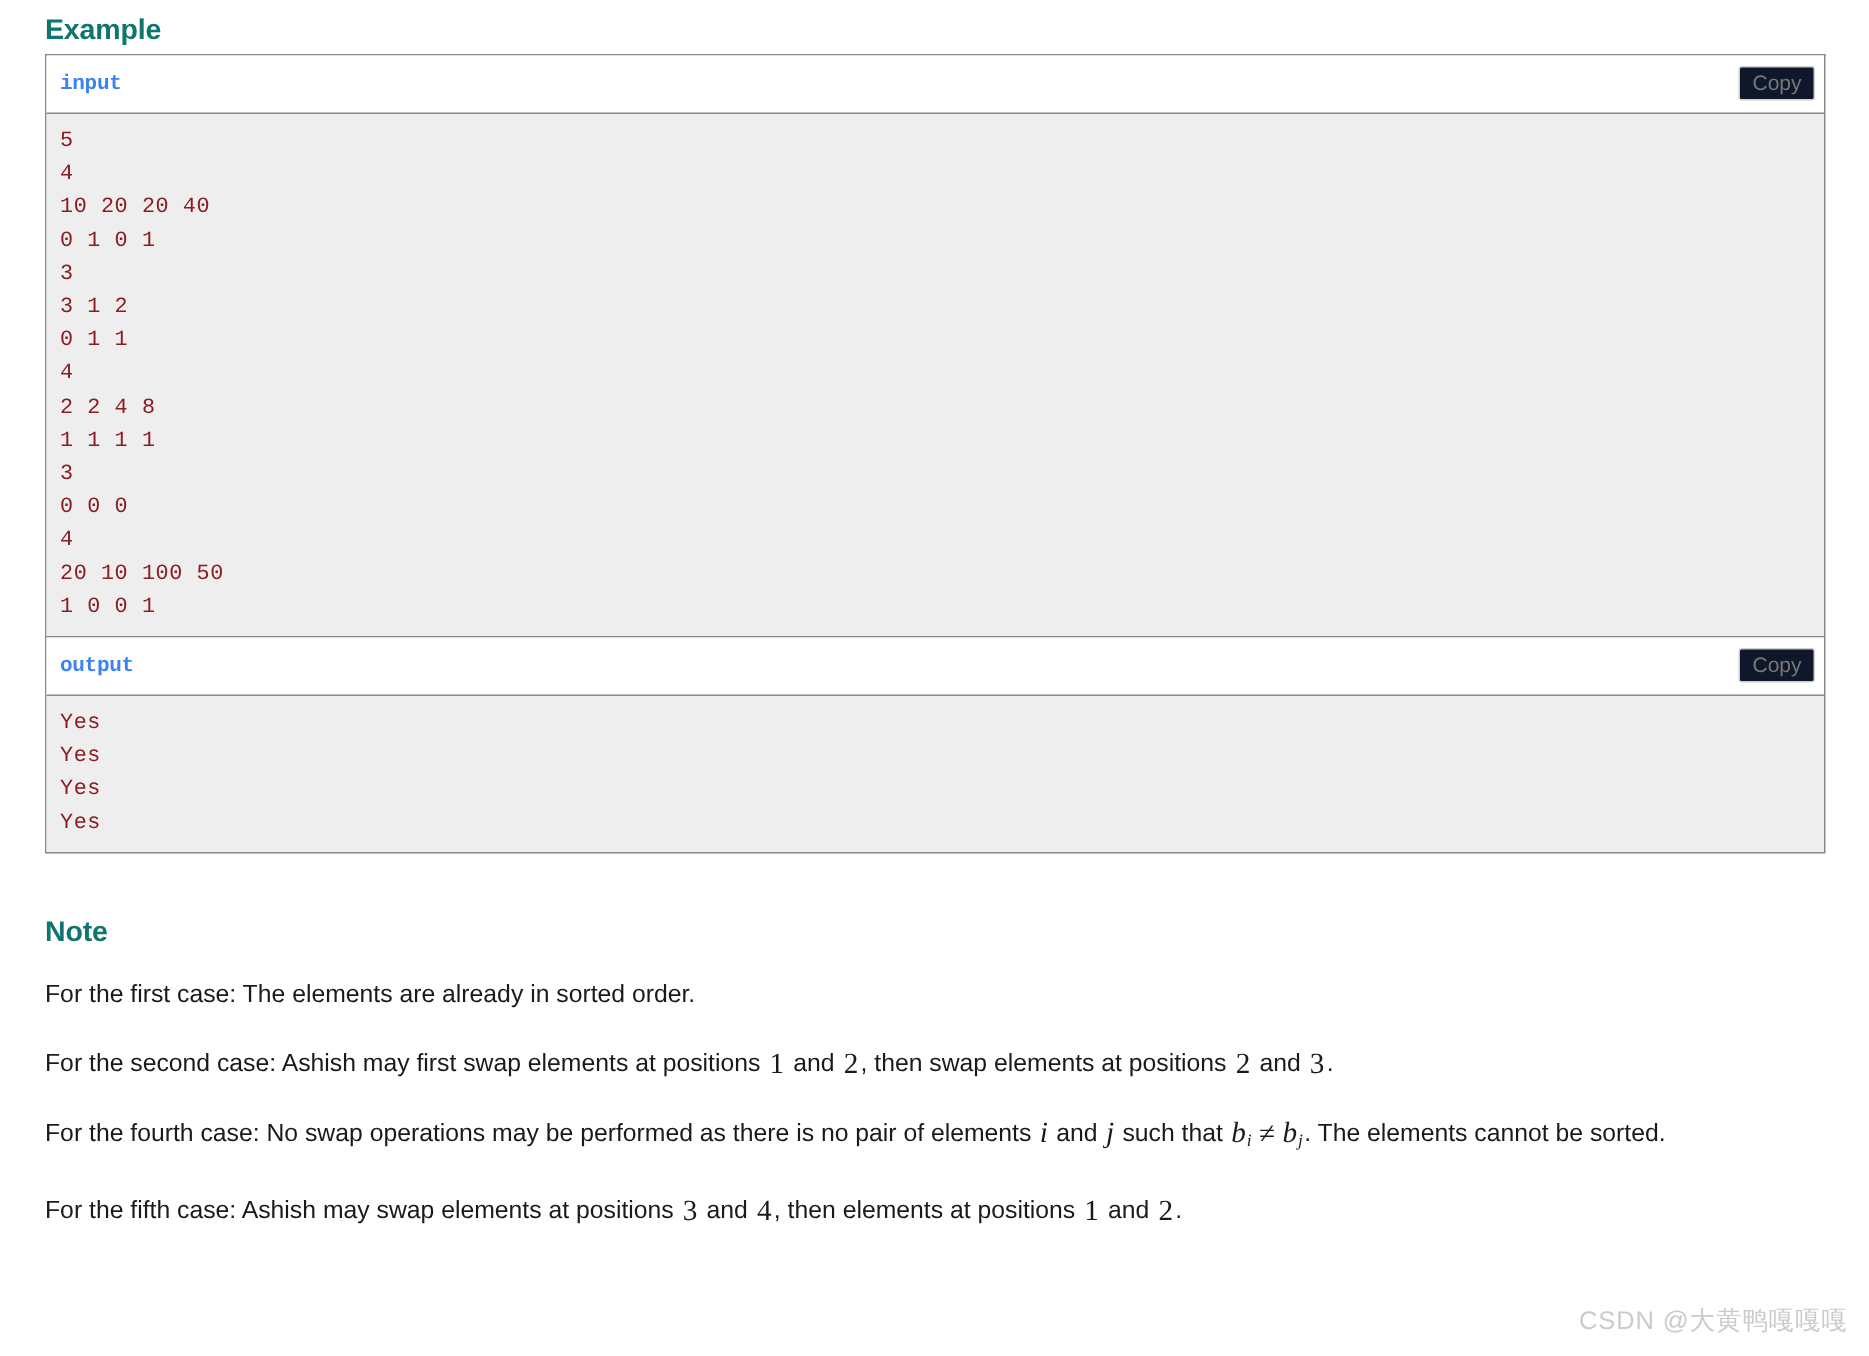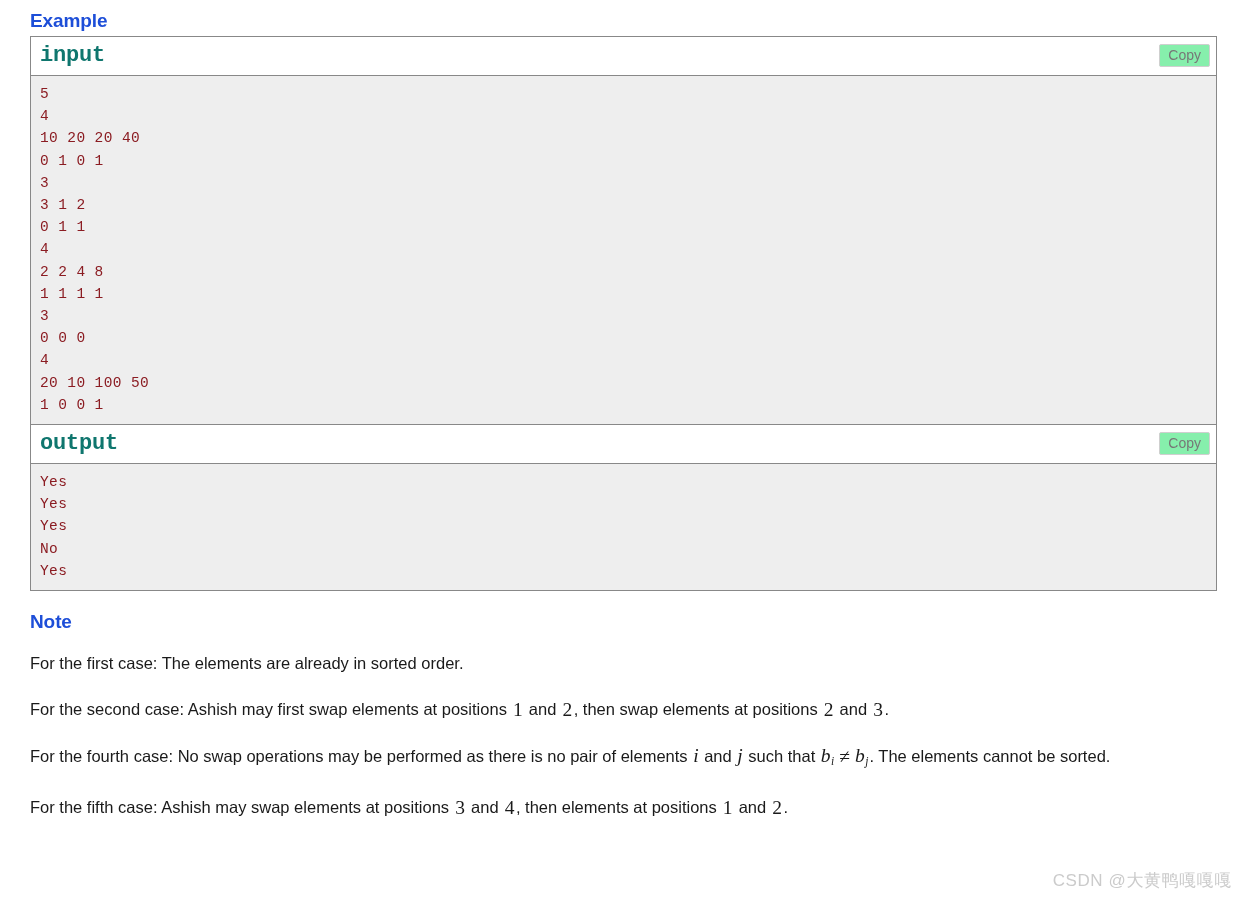--- a/index.html
+++ b/index.html
@@ -22,21 +22,21 @@
     width: 1246px;
     height: 904px;
     box-sizing: border-box;
   }
 
   
   .section-title {
     font-family: "Liberation Sans", sans-serif;
     font-size: 19px;
     font-weight: bold;
-    color: #1d4ed8;
+    color: #0f766e;
     margin: 0;
     padding: 0;
     line-height: 1.0;
     letter-spacing: -0.1px;
   }
 
   #example-title {
     position: absolute;
     left: 30px;
     top: 11px;
@@ -67,35 +67,35 @@
     background: #ffffff;
     box-sizing: border-box;
     border-bottom: 1px solid #888888;
   }
 
   .sample-head .title {
     position: absolute;
     left: 9px;
     top: 7px;
     font-family: "Liberation Mono", "DejaVu Sans Mono", monospace;
-    font-size: 22px;
+    font-size: 14px;
     font-weight: bold;
-    color: #0f766e;
+    color: #3b82f6;
     line-height: 24px;
     letter-spacing: -0.2px;
   }
 
   .copy-btn {
     position: absolute;
     right: 6px;
     top: 7px;
     font-family: "Liberation Sans", sans-serif;
     font-size: 14px;
     color: #777777;
-    background: #86efac;
+    background: #0f172a;
     border: 1px solid #cfcfcf;
     border-radius: 2px;
     padding: 2px 8px 3px 8px;
     line-height: 16px;
     cursor: pointer;
     user-select: none;
   }
 
   .sample-body {
     background: #eeeeee;
@@ -221,21 +221,20 @@
 
     <div class="sample-block last">
       <div class="sample-head">
         <span class="title">output</span>
         <button class="copy-btn">Copy</button>
       </div>
       <div class="sample-body" id="output-body">
           <div class="code-line">Yes</div>
           <div class="code-line">Yes</div>
           <div class="code-line">Yes</div>
-          <div class="code-line">No</div>
           <div class="code-line">Yes</div>
         </div>
     </div>
 
   </div>
 
   <h2 class="section-title" id="note-title">Note</h2>
 
   <div class="note-body" id="note-body">
       <p class="note-par">For the first case: The elements are already in sorted order.</p>

